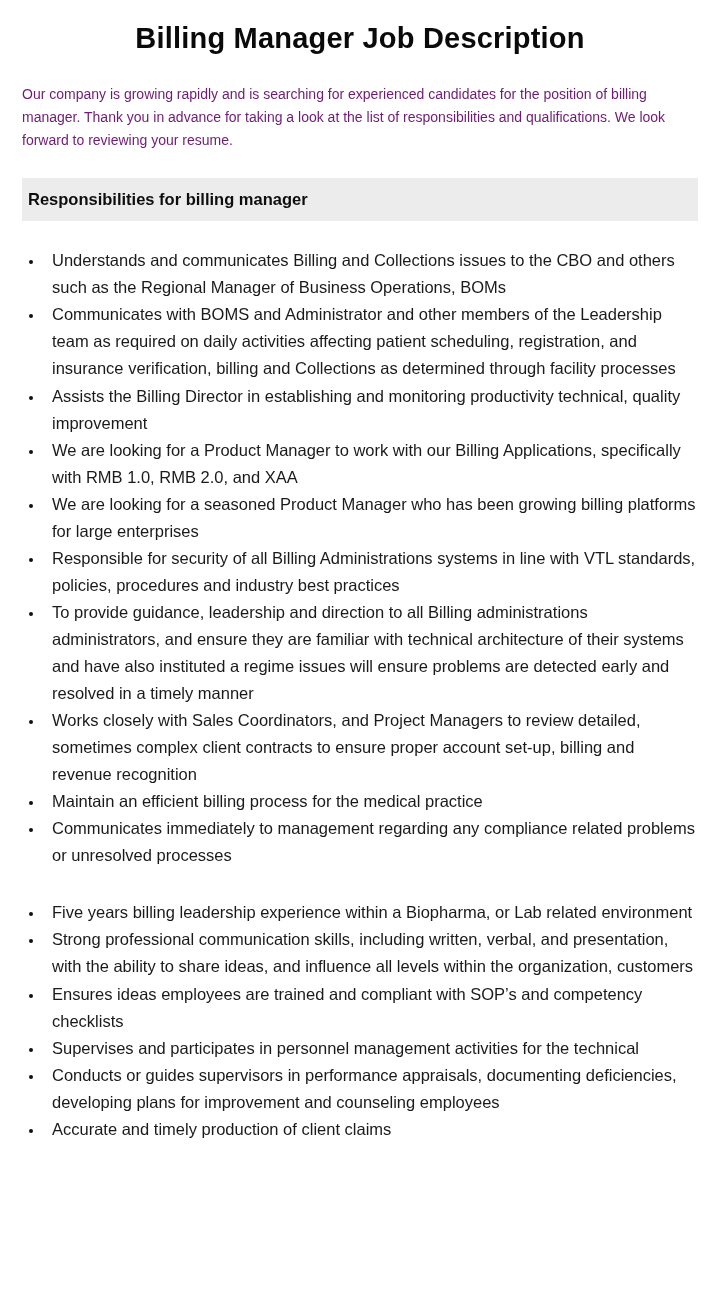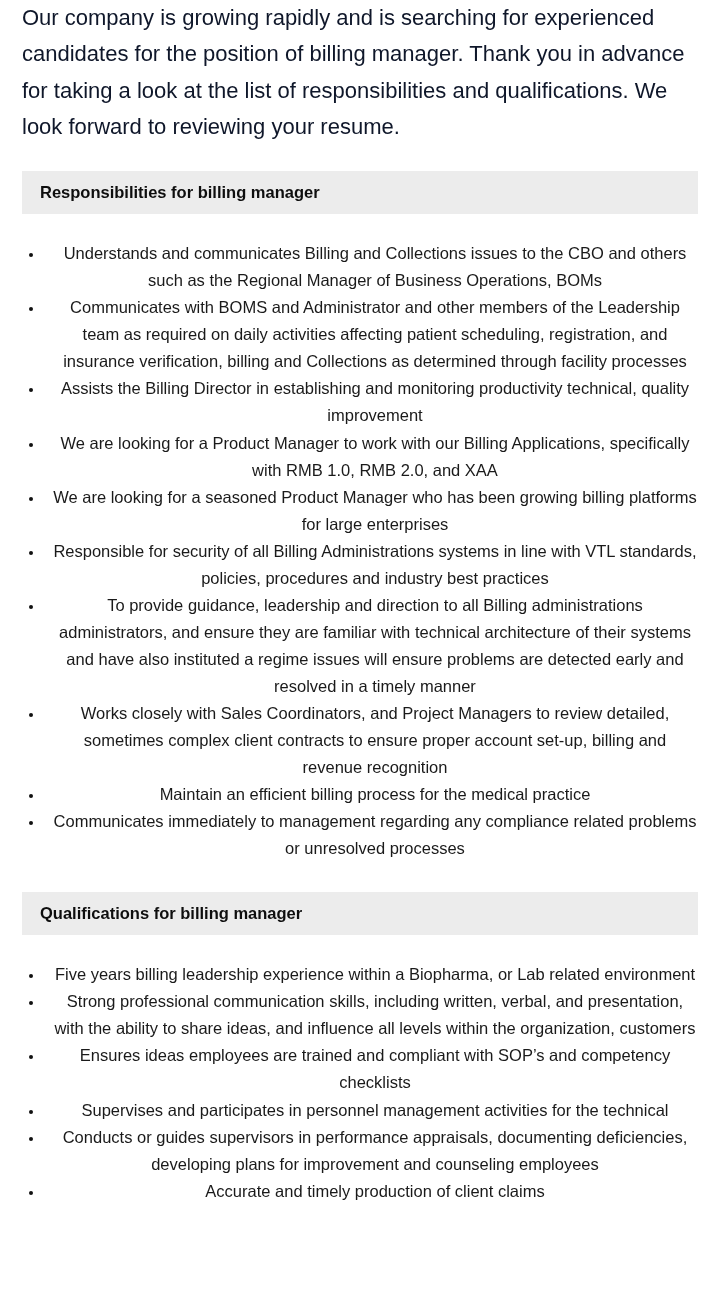--- a/index.html
+++ b/index.html
@@ -18,36 +18,35 @@
   }
   .doc-title {
     font-size: 29px;
     font-weight: 700;
     text-align: center;
     color: #0a0a0a;
     margin: 22px 20px 28px 20px;
     letter-spacing: 0.2px;
   }
   .intro {
-    font-size: 22px;
+    font-size: 14px;
     line-height: 1.65;
     margin: 0 22px 26px 22px;
-    color: #0f172a;
+    color: #701a75;
   }
   .section-header {
     background: #ececec;
     margin: 0 22px;
-    padding: 12px 18px;
+    padding: 12px 6px;
     font-size: 16.5px;
     font-weight: 700;
     color: #0e0e0e;
   }
   .section-body {
     margin: 26px 22px 30px 22px;
-    text-align: center;
   }
   ul.bullet-list {
     list-style: disc outside;
     padding-left: 22px;
     margin: 0;
   }
   ul.bullet-list li {
     font-size: 16.5px;
     line-height: 1.64;
     color: #1a1a1a;
@@ -58,20 +57,21 @@
     color: #111111;
     font-size: 14px;
   }
   .section-block { margin-bottom: 6px; }
 </style>
 </head>
 <body>
 
 <div class="page">
 
+  <h1 class="doc-title">Billing Manager Job Description</h1>
 
   <p class="intro">Our company is growing rapidly and is searching for experienced candidates for the position of billing manager. Thank you in advance for taking a look at the list of responsibilities and qualifications. We look forward to reviewing your resume.</p>
 
   <div class="section-block">
     <div class="section-header">Responsibilities for billing manager</div>
     <div class="section-body">
       <ul class="bullet-list">
           <li>Understands and communicates Billing and Collections issues to the CBO and others such as the Regional Manager of Business Operations, BOMs</li>
           <li>Communicates with BOMS and Administrator and other members of the Leadership team as required on daily activities affecting patient scheduling, registration, and insurance verification, billing and Collections as determined through facility processes</li>
           <li>Assists the Billing Director in establishing and monitoring productivity technical, quality improvement</li>
@@ -80,21 +80,20 @@
           <li>Responsible for security of all Billing Administrations systems in line with VTL standards, policies, procedures and industry best practices</li>
           <li>To provide guidance, leadership and direction to all Billing administrations administrators, and ensure they are familiar with technical architecture of their systems and have also instituted a regime issues will ensure problems are detected early and resolved in a timely manner</li>
           <li>Works closely with Sales Coordinators, and Project Managers to review detailed, sometimes complex client contracts to ensure proper account set-up, billing and revenue recognition</li>
           <li>Maintain an efficient billing process for the medical practice</li>
           <li>Communicates immediately to management regarding any compliance related problems or unresolved processes</li>
         </ul>
     </div>
   </div>
 
   <div class="section-block">
-    <div class="section-header">Qualifications for billing manager</div>
     <div class="section-body">
       <ul class="bullet-list">
           <li>Five years billing leadership experience within a Biopharma, or Lab related environment</li>
           <li>Strong professional communication skills, including written, verbal, and presentation, with the ability to share ideas, and influence all levels within the organization, customers</li>
           <li>Ensures ideas employees are trained and compliant with SOP’s and competency checklists</li>
           <li>Supervises and participates in personnel management activities for the technical</li>
           <li>Conducts or guides supervisors in performance appraisals, documenting deficiencies, developing plans for improvement and counseling employees</li>
           <li>Accurate and timely production of client claims</li>
         </ul>
     </div>

